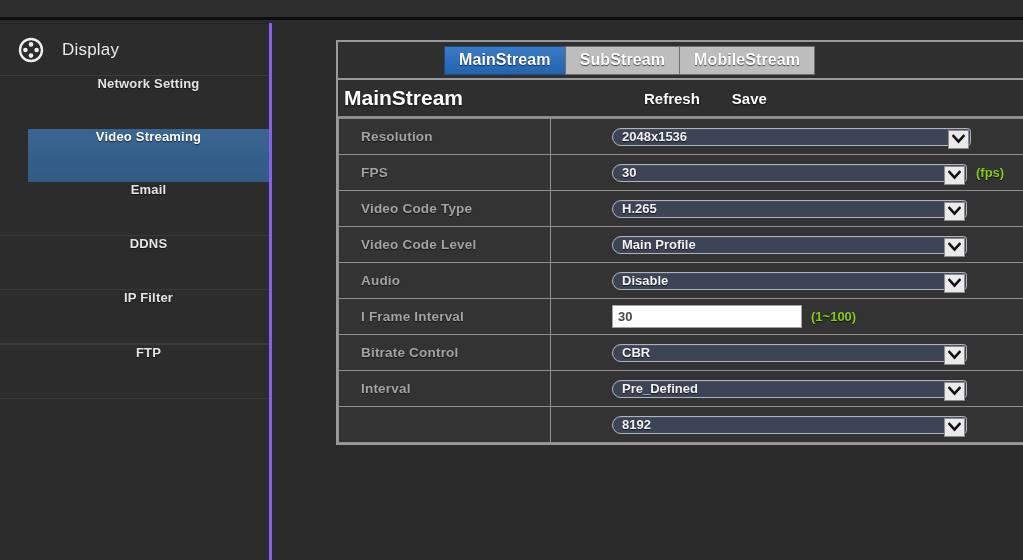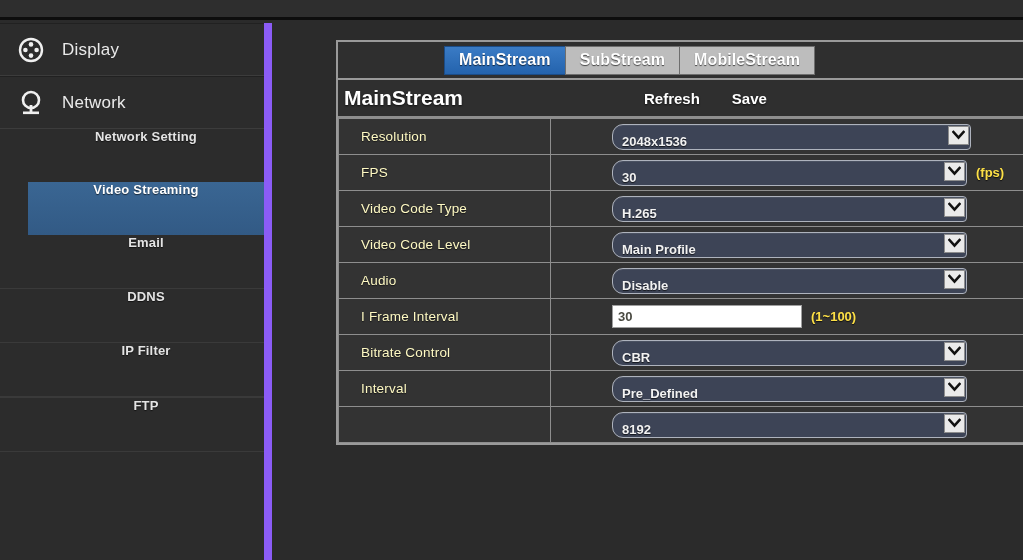--- a/index.html
+++ b/index.html
@@ -22,21 +22,21 @@
     width: 1023px; height: 20px;
     background: #2e2e2e;
     border-bottom: 3px solid #0d0d0d;
   }
 
   
   .sidebar {
     position: absolute; left: 0; top: 23px;
     width: 272px; height: 537px;
     background: #2c2c2c;
-    border-right: 8px solid #8b5cf6;
+    border-right: 3px solid #8b5cf6;
     overflow: hidden;
   }
   .nav-main {
     position: relative;
     height: 53px;
     display: flex;
     align-items: center;
     border-bottom: 1px solid #3c3c3c;
     border-top: 1px solid #212121;
     background: #2c2c2c;
@@ -143,35 +143,35 @@
   .tbl { width: 100%; border-collapse: collapse; }
   .tbl tr { height: 36px; }
   .tbl td {
     border: 1px solid #8e8e8e;
     background: #333333;
     vertical-align: middle;
   }
   .tbl td.lab {
     width: 212px;
     padding-left: 22px;
-    color: #fef9c3;
+    color: #a3a3a3;
     font-size: 13.5px;
-    font-weight: normal;
+    font-weight: bold;
     letter-spacing: .2px;
     text-shadow: 0 1px 1px rgba(0,0,0,.6);
   }
   .tbl td.val { padding-left: 61px; }
   .valwrap { display: flex; align-items: center; }
 
   
   .sel {
     position: relative;
-    height: 26px;
+    height: 18px;
     display: inline-flex;
-    align-items: flex-end;
+    align-items: flex-start;
     background: #3d4456;
     border: 1px solid #aeb3bd;
     border-radius: 11px 4px 4px 11px;
     padding-left: 9px;
     cursor: pointer;
     box-shadow: inset 0 1px 0 rgba(255,255,255,.07);
   }
   .sel .selval {
     color: #f2f2f2;
     font-size: 13px;
@@ -197,21 +197,21 @@
     border: 1px solid #9f9f9f;
     color: #4a4a42;
     font-size: 13px;
     font-weight: bold;
     padding: 0 5px;
     font-family: "Liberation Sans", sans-serif;
     outline: none;
   }
   .unit {
     margin-left: 9px;
-    color: #fde047;
+    color: #84cc16;
     font-size: 13px;
     font-weight: bold;
     text-shadow: 0 1px 1px rgba(0,0,0,.7);
     white-space: nowrap;
   }
 </style>
 </head>
 <body>
 
 <div id="app">
@@ -224,30 +224,20 @@
           <svg width="26" height="26" viewBox="0 0 26 26">
             <circle cx="13" cy="13" r="11" fill="none" stroke="#f0f0f0" stroke-width="2.4"></circle>
             <circle cx="13" cy="7.4" r="2.3" fill="#f0f0f0"></circle>
             <circle cx="13" cy="18.6" r="2.3" fill="#f0f0f0"></circle>
             <circle cx="7.4" cy="13" r="2.3" fill="#f0f0f0"></circle>
             <circle cx="18.6" cy="13" r="2.3" fill="#f0f0f0"></circle>
           </svg>
         </span>
         <span class="lbl">Display</span>
       </div>
-      <div class="nav-main">
-        <span class="ico">
-          <svg width="26" height="28" viewBox="0 0 26 28">
-            <circle cx="13" cy="11" r="8" fill="none" stroke="#f0f0f0" stroke-width="2.6"></circle>
-            <rect x="11.6" y="16" width="2.8" height="7" fill="#f0f0f0"></rect>
-            <rect x="5" y="22.5" width="16" height="2.6" fill="#f0f0f0"></rect>
-          </svg>
-        </span>
-        <span class="lbl">Network</span>
-      </div>
       <div class="nav-sub">
         <span class="lbl">Network Setting</span>
       </div>
       <div class="nav-sub selected">
         <span class="lbl">Video Streaming</span>
       </div>
       <div class="nav-sub">
         <span class="lbl">Email</span>
       </div>
       <div class="nav-sep"></div>

